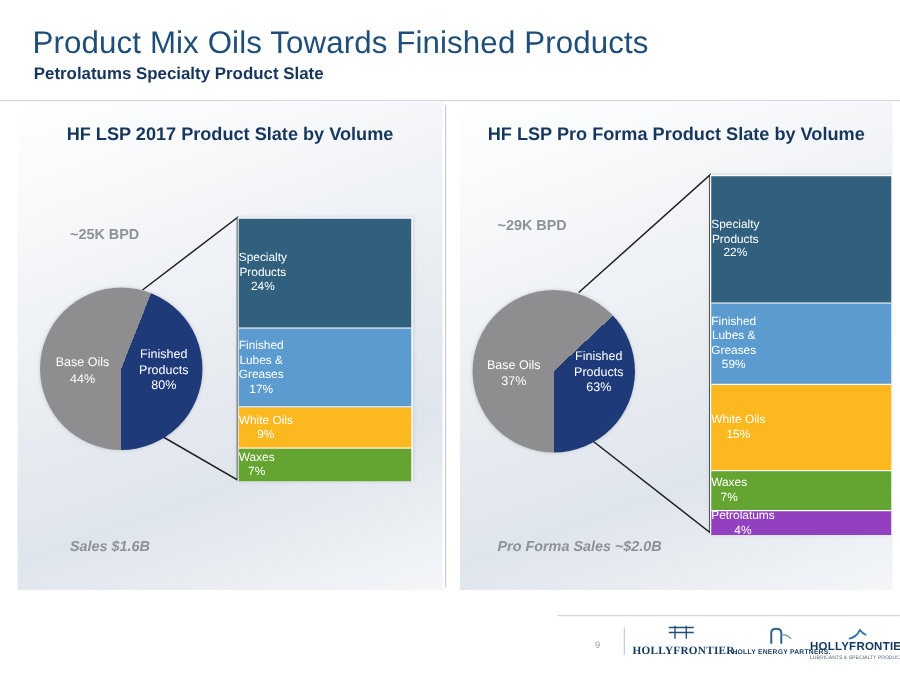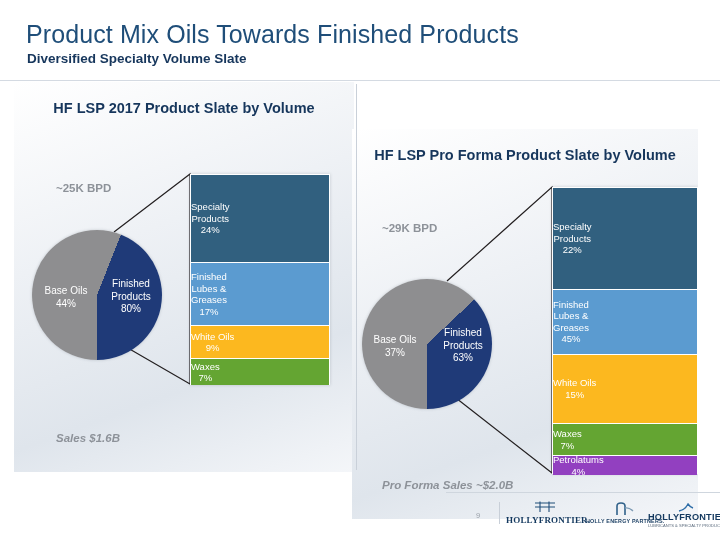--- a/index.html
+++ b/index.html
@@ -40,21 +40,21 @@
 
   
   .panel {
     position: absolute;
     top: 82px;
     height: 390px;
     background: linear-gradient(160deg, #ffffff 0%, #eef1f5 38%, #dfe5ec 72%, #f4f6f9 100%);
     overflow: hidden;
   }
   #panel-left  { left: 14px;  width: 340px; }
-  #panel-right { left: 352px; width: 346px; margin-top: 47px; }
+  #panel-right { left: 368px; width: 346px; }
   .panel-divider {
     position: absolute;
     left: 356px; top: 84px;
     width: 1px; height: 386px;
     background: #c9d0d9;
   }
   .panel-title {
     position: absolute;
     top: 18px;
     width: 100%;
@@ -163,21 +163,21 @@
   #logo-lsp     { left: 648px; top: 503px; width: 72px; }
   #logo-lsp .logo-word { font-size: 9.2px; font-weight: bold; }
   #logo-lsp .logo-tag  { font-size: 4.1px; margin-top: 2px; }
 </style>
 </head>
 <body>
 
 <div id="slide">
 
   <div class="slide-title">Product Mix Oils Towards Finished Products</div>
-  <div class="slide-subtitle">Diversified Specialty Volume Slate</div>
+  <div class="slide-subtitle">Petrolatums Specialty Product Slate</div>
   <div class="header-rule"></div>
 
   <div class="panel" id="panel-left">
     <div class="panel-title">HF LSP 2017 Product Slate by Volume</div>
 
     <svg class="callout-svg" width="340" height="390">
       <polyline points="100,150 176,92 176,302 100,258" fill="none" stroke="#231f20" stroke-width="1.2"></polyline>
     </svg>
 
     <div class="bpd-label" style="left:42px; top:100px;">~25K BPD</div>
@@ -258,21 +258,21 @@
           <span>Specialty</span><br>
           <span>Products</span><br>
           <span>22%</span>
         </div>
       </div>
       <div class="seg" style="height:64.8px; background:#5b9bd0;">
         <div class="seg-text">
           <span>Finished</span><br>
           <span>Lubes &amp;</span><br>
           <span>Greases</span><br>
-          <span>45%</span>
+          <span>59%</span>
         </div>
       </div>
       <div class="seg" style="height:69.4px; background:#fcb81f;">
         <div class="seg-text">
           <span>White Oils</span><br>
           <span>15%</span>
         </div>
       </div>
       <div class="seg" style="height:32.4px; background:#64a532;">
         <div class="seg-text">

